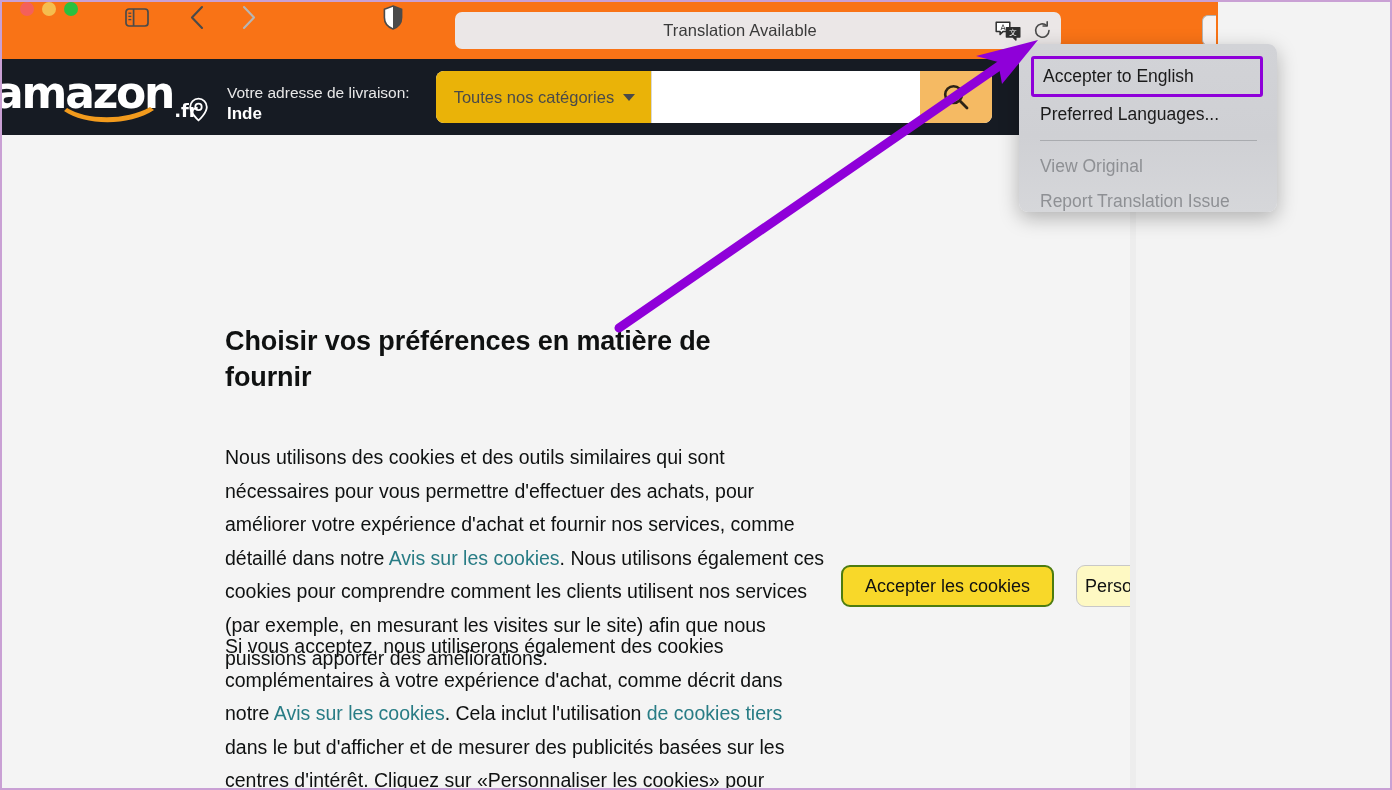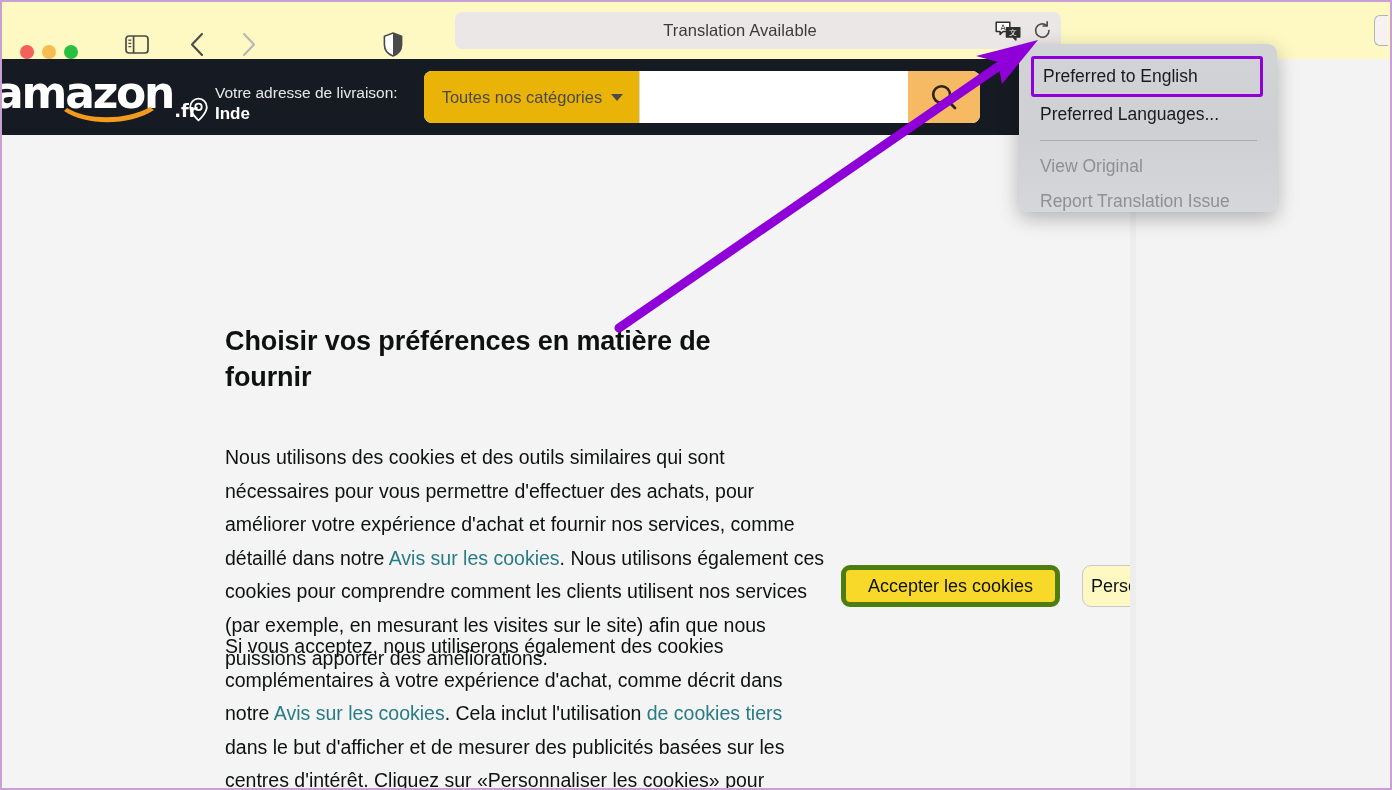--- a/index.html
+++ b/index.html
@@ -13,23 +13,23 @@
     position: relative;
     width: 1392px; height: 790px;
     border: 2px solid #c9a0d4;
     background: #f3f3f3;
     overflow: hidden;
   }
 
   
   #toolbar {
     position: absolute; left: 0; top: 0;
-    width: 1388px; height: 57px;
-    background: #fef9c3;
-    display: flex; align-items: flex-end;
+    width: 1216px; height: 57px;
+    background: #f97316;
+    display: flex; align-items: flex-start;
   }
   .traffic-lights { display: flex; gap: 8px; margin-left: 18px; }
   .tl { width: 14px; height: 14px; border-radius: 50%; }
   .tl.red { background: #f4605a; }
   .tl.yellow { background: #f5bd4f; }
   .tl.green { background: #2ac03f; }
 
   .tb-btn {
     display: flex; align-items: center; justify-content: center;
     width: 34px; height: 30px;
@@ -110,20 +110,21 @@
     position: absolute;
     left: 68px; top: 38px;
     width: 98px; height: 20px;
   }
 
   #delivery {
     display: flex; align-items: flex-end;
     margin-left: 18px;
     color: #fff;
     height: 54px;
+    gap: 12px;
   }
   #pin-icon { margin-right: 6px; margin-bottom: 2px; }
   #delivery-text { line-height: 1.25; }
   #delivery-label { font-size: 15.5px; color: #e8e8e8; display: block; }
   #delivery-value { font-size: 17px; font-weight: 700; color: #fff; display: block; }
 
   
   #search {
     display: flex; align-items: stretch;
     margin-left: 26px;
@@ -187,21 +188,21 @@
     position: absolute; left: 839px; top: 430px;
     display: flex; gap: 22px;
   }
   .cbtn {
     height: 42px; border-radius: 9px;
     font-size: 18px; color: #0f1111;
     padding: 0 22px;
     cursor: pointer;
     font-family: "Liberation Sans", sans-serif;
   }
-  #accept-cookies-button { background: #f8d829; border: 5px solid #4d7c0f; }
+  #accept-cookies-button { background: #f8d829; border: 2px solid #4d7c0f; }
   #customize-cookies-button { background: #fef9c3; border: 1.5px solid #c8c8c8; padding-left: 8px; }
 
   
   #translate-menu {
     position: absolute; left: 1017px; top: 42px;
     width: 258px; height: 168px;
     background: linear-gradient(180deg, #d2d3d7 0%, #cfd0d4 55%, #d6d7da 100%);
     border-radius: 9px;
     box-shadow: 0 6px 20px rgba(0,0,0,.28);
     padding: 12px 0 10px 0;
@@ -362,21 +363,21 @@
       <div id="cookie-buttons">
         <button class="cbtn" id="accept-cookies-button">Accepter les cookies</button>
         <button class="cbtn" id="customize-cookies-button">Personnaliser les cookies</button>
       </div>
     </div>
 
     <div id="scroll-gutter"></div>
   </div>
 
   <div id="translate-menu">
-    <div class="menu-item" id="menu-translate-to-english">Preferred to English</div>
+    <div class="menu-item" id="menu-translate-to-english">Accepter to English</div>
     <div class="menu-item">Preferred Languages...</div>
     <div class="menu-sep"></div>
     <div class="menu-item disabled">View Original</div>
     <div class="menu-item disabled">Report Translation Issue</div>
   </div>
 
   <svg id="annotation-arrow" viewBox="0 0 1392 790">
     <path d="M617 326 L1000 62" stroke="#8f00d9" stroke-width="9" stroke-linecap="round" fill="none"></path>
     <path d="M1036 38 L1000 82 L996 60 L974 54 Z" fill="#8f00d9"></path>
   </svg>

